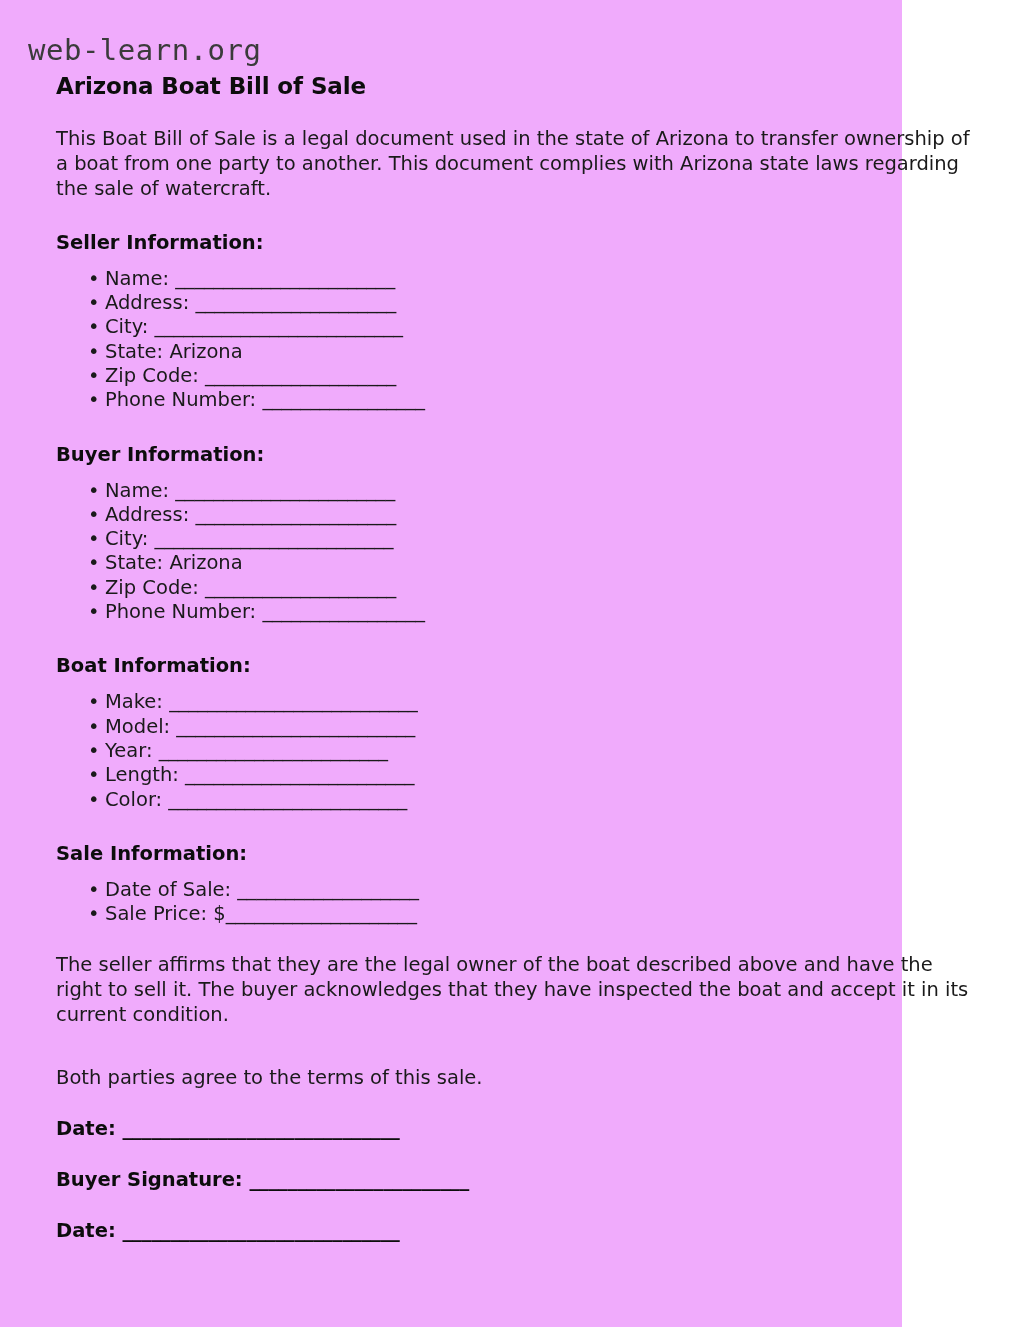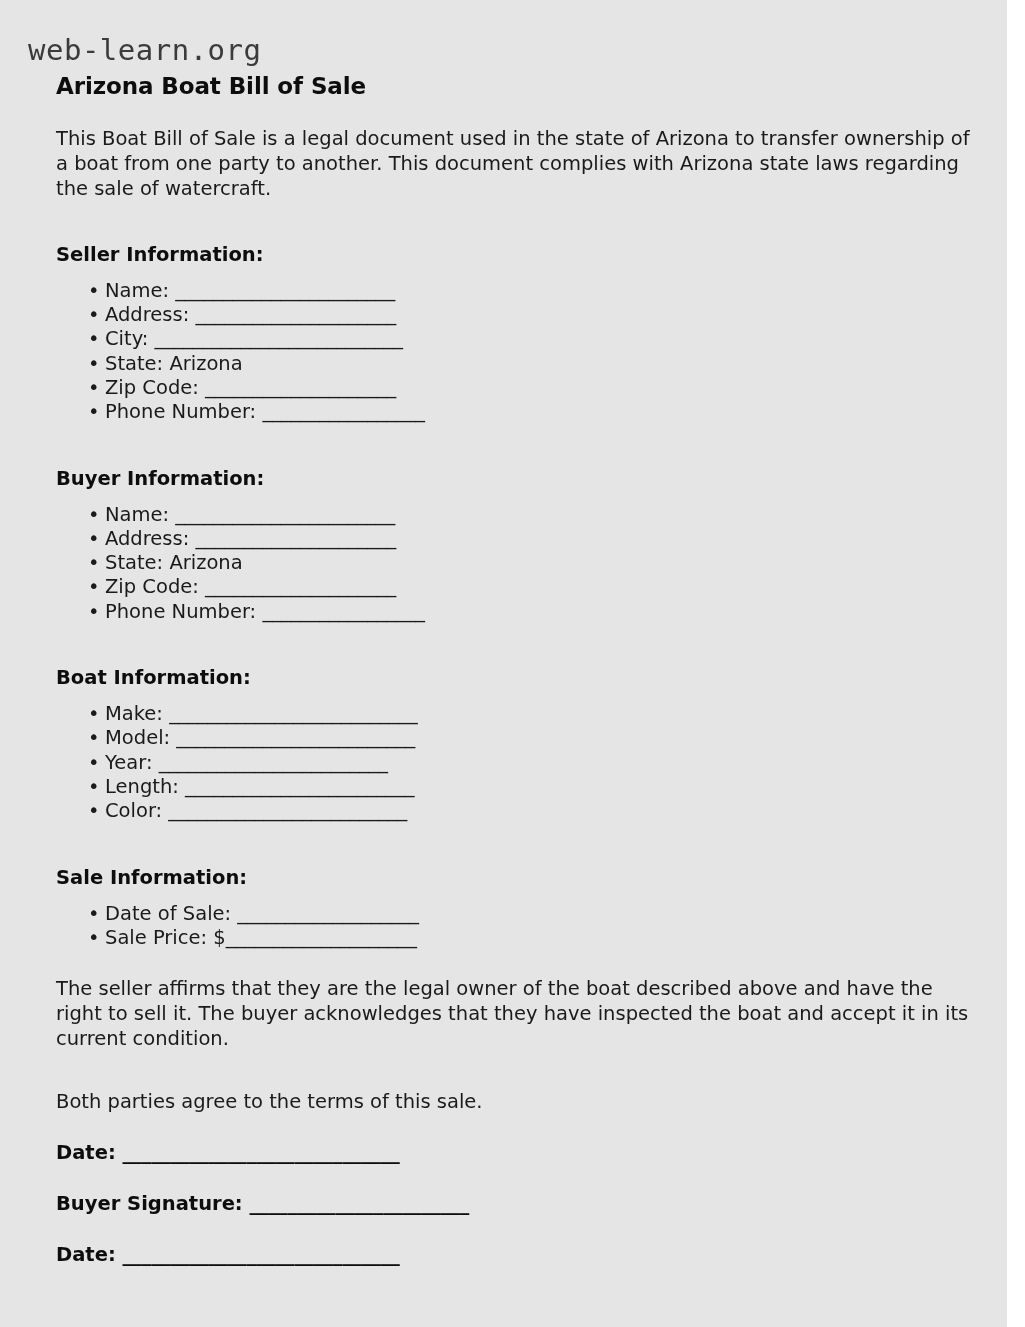--- a/index.html
+++ b/index.html
@@ -8,26 +8,26 @@
     background: #ffffff;
   }
   body {
     width: 1025px;
     height: 1327px;
     font-family: "DejaVu Sans", sans-serif;
     color: #1a1a1a;
     overflow: hidden;
   }
   .page {
-    width: 1007px;
+    width: 902px;
     height: 1327px;
     box-sizing: border-box;
     padding: 0;
     position: relative;
-    background: #e5e5e5;
+    background: #f0abfc;
   }
   .content {
     position: absolute;
     left: 56px;
     top: 0;
     width: 914px;
   }
 
   
   .site-brand {
@@ -57,21 +57,21 @@
     margin-top: 26px;
     max-width: 914px;
   }
   .para.tight { margin-top: 38px; }
 
   
   .section-heading {
     font-size: 19.5px;
     font-weight: bold;
     color: #0d0d0d;
-    margin-top: 42px;
+    margin-top: 30px;
     line-height: 24px;
   }
 
   
   ul.fields {
     list-style: none;
     margin: 12px 0 0 0;
     padding: 0;
   }
   ul.fields li {
@@ -125,20 +125,21 @@
       <li><span>City: </span><span class="blank">__________________________</span></li>
       <li><span>State: Arizona</span><span class="blank"></span></li>
       <li><span>Zip Code: </span><span class="blank">____________________</span></li>
       <li><span>Phone Number: </span><span class="blank">_________________</span></li>
     </ul>
 
     <div class="section-heading">Buyer Information:</div>
     <ul class="fields">
       <li><span>Name: </span><span class="blank">_______________________</span></li>
       <li><span>Address: </span><span class="blank">_____________________</span></li>
+      <li><span>City: </span><span class="blank">_________________________</span></li>
       <li><span>State: Arizona</span><span class="blank"></span></li>
       <li><span>Zip Code: </span><span class="blank">____________________</span></li>
       <li><span>Phone Number: </span><span class="blank">_________________</span></li>
     </ul>
 
     <div class="section-heading">Boat Information:</div>
     <ul class="fields">
       <li><span>Make: </span><span class="blank">__________________________</span></li>
       <li><span>Model: </span><span class="blank">_________________________</span></li>
       <li><span>Year: </span><span class="blank">________________________</span></li>

